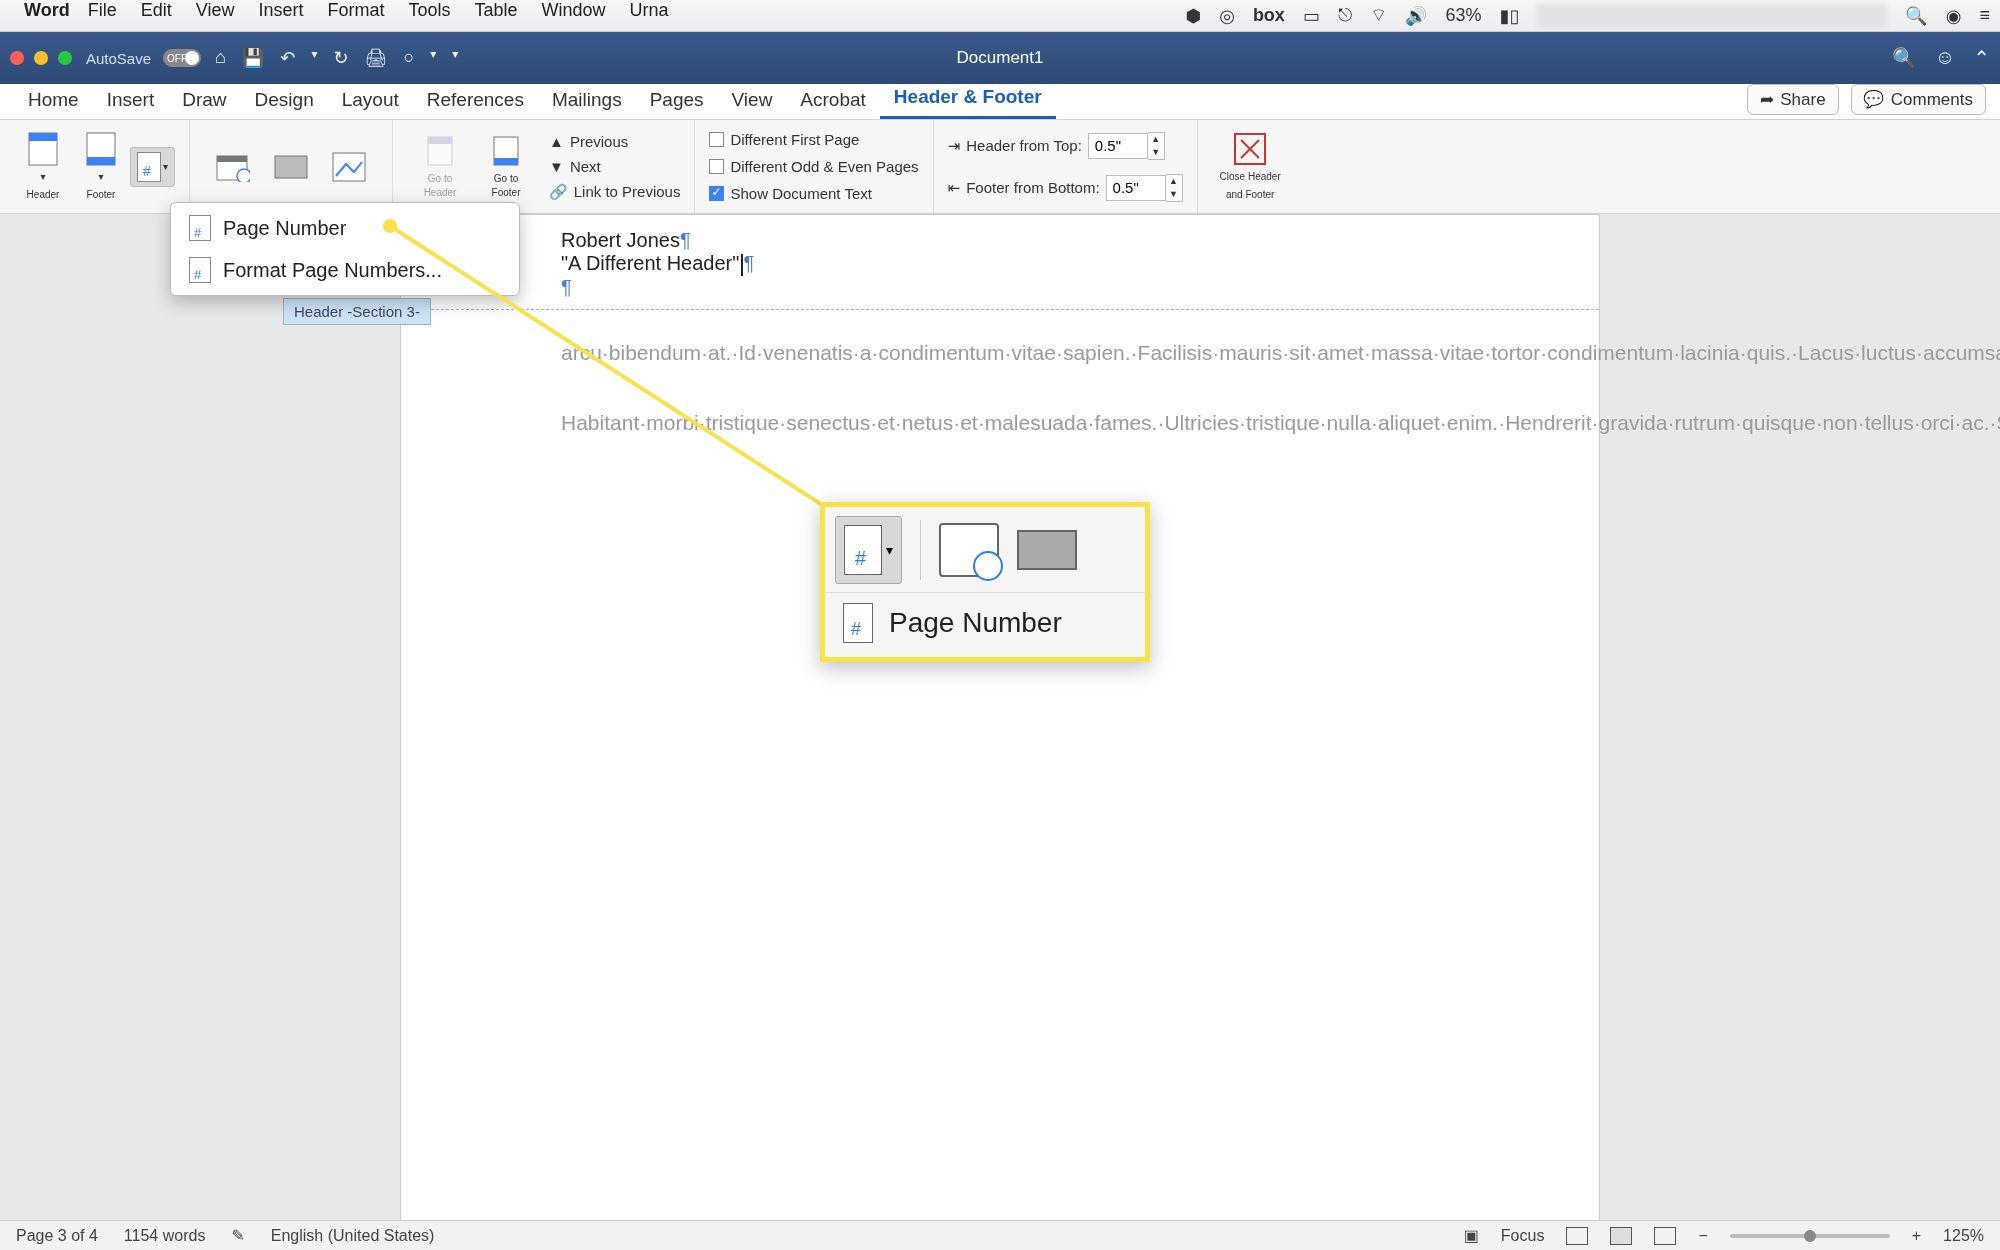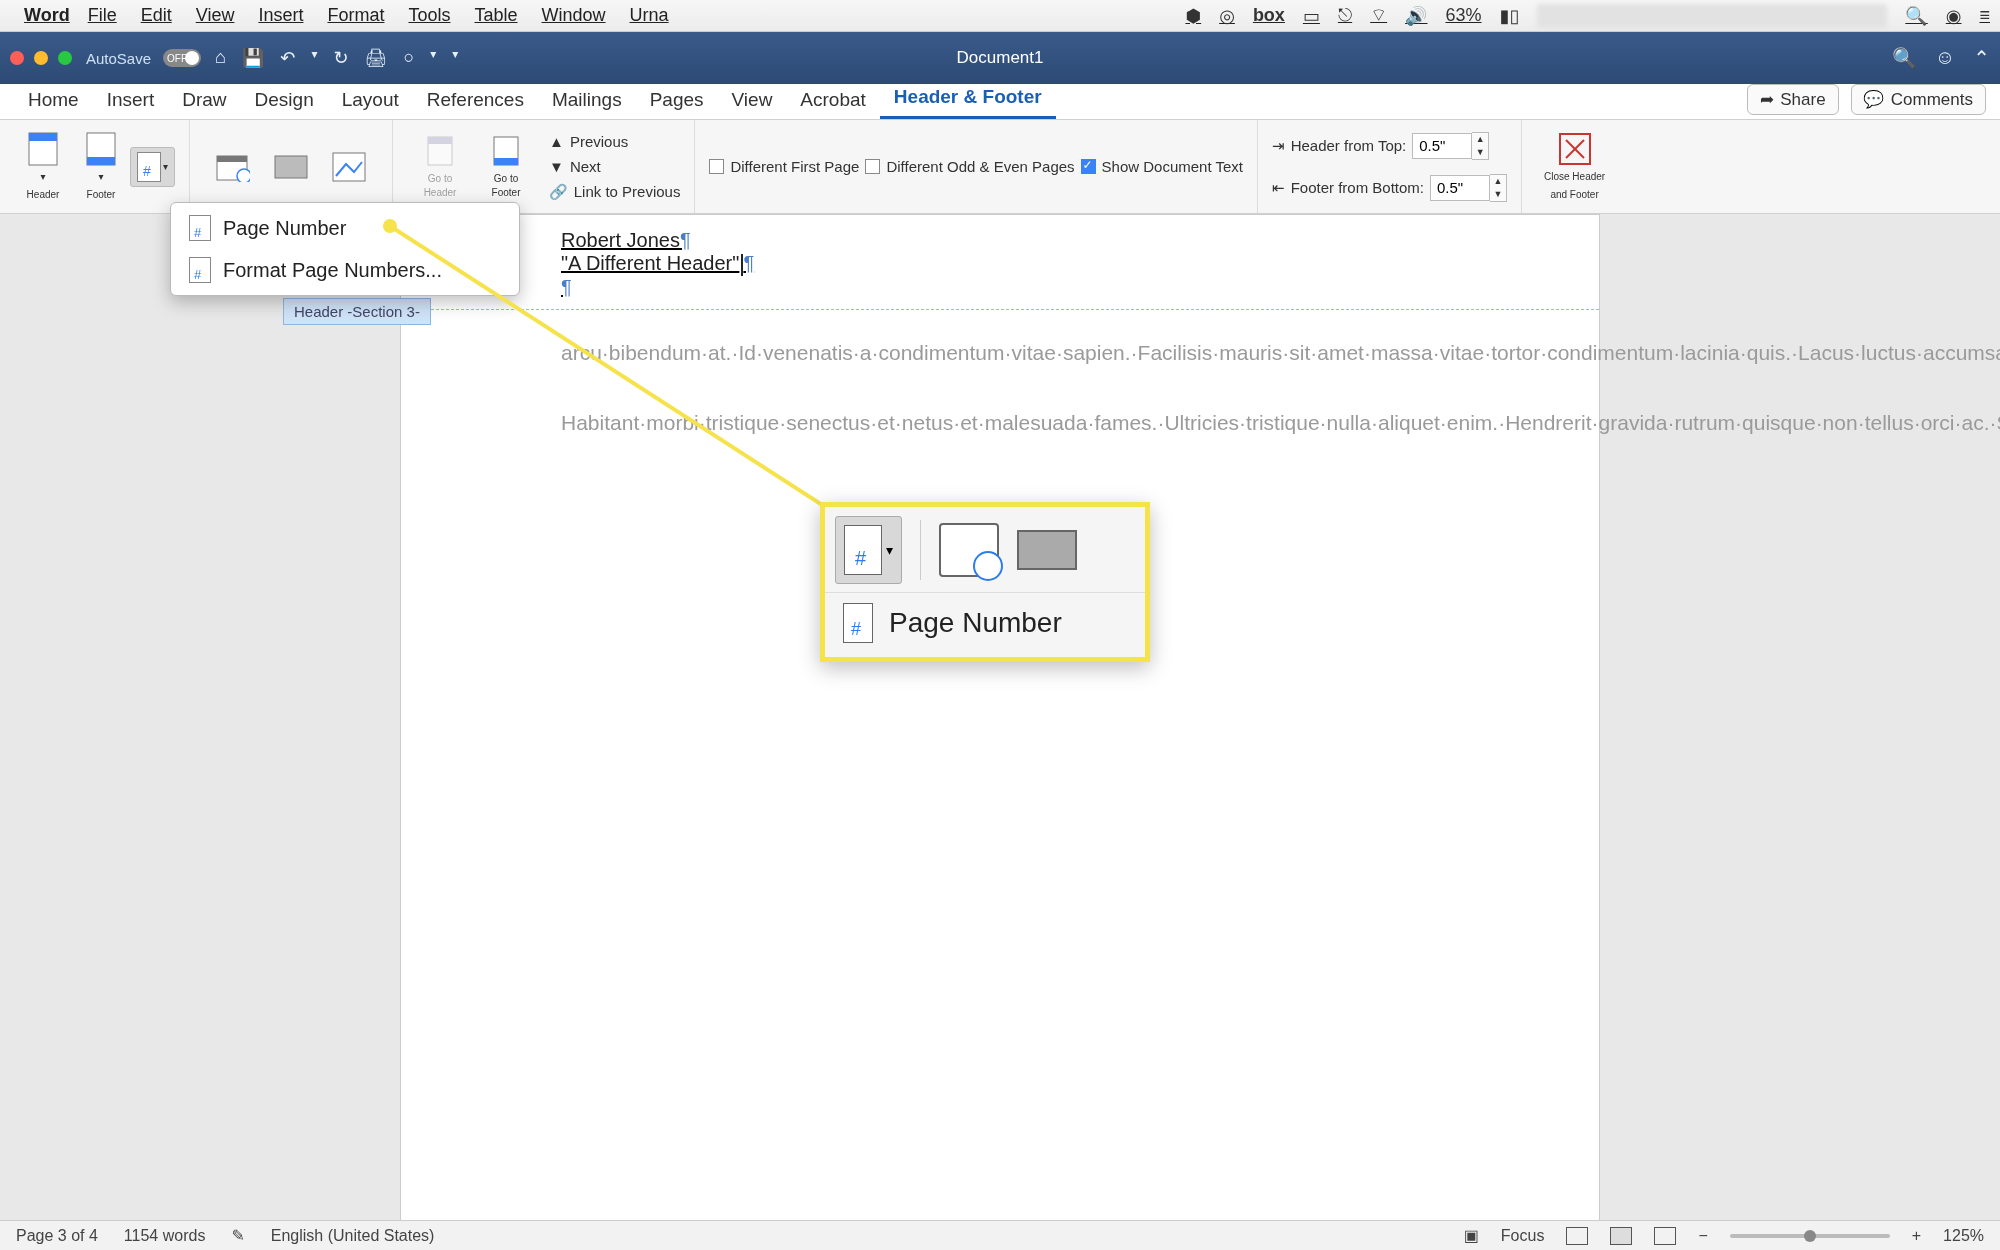--- a/index.html
+++ b/index.html
@@ -1,19 +1,19 @@
 <!DOCTYPE html>
 <html><head>
 <meta charset="utf-8">
 <style>
 * { margin: 0; padding: 0; box-sizing: border-box; font-family: -apple-system, "Helvetica Neue", Arial, sans-serif; }
 body { width: 2000px; height: 1250px; background: #fff; position: relative; overflow: hidden; }
 
 
-.mac-menubar { height: 32px; background: linear-gradient(#f6f6f6,#ececec); border-bottom:1px solid #ccc; display:flex; align-items:center; font-size:18px; color:#222; padding:0 10px;text-decoration:underline; }
+.mac-menubar { height: 32px; background: linear-gradient(#f6f6f6,#ececec); border-bottom:1px solid #ccc; display:flex; font-size:18px; color:#222; padding:0 10px; }
 .mac-menubar .apple { font-size:20px; margin-right:14px; }
 .mac-menubar .app { font-weight:700; margin-right:18px; }
 .mac-menubar .mitem { margin-right:24px; }
 .mac-menubar .right { margin-left:auto; display:flex; align-items:center; gap:18px; color:#333;}
 .mac-menubar .right .pct { font-size:18px; }
 .mac-menubar .rblur { width:350px; height:24px; background:#e2e2e2; border-radius:4px; filter:blur(2px);}
 
 
 .titlebar { height:52px; background:linear-gradient(#3a5a8a,#2c4a74); display:flex; align-items:center; color:#fff; font-size:17px; padding:0 10px; position:relative;}
 .traffic { display:flex; gap:10px; margin-right:14px;}
@@ -57,21 +57,21 @@
 .dropdown .dic{ width:22px; height:26px; border:1px solid #888; position:relative; background:#fff;}
 .dropdown .dic.num::after{content:"#";color:#2b7de9;position:absolute;left:4px;bottom:0;font-size:13px}
 .dropdown .dic.fmt::after{content:"#";color:#2b7de9;position:absolute;left:4px;bottom:0;font-size:13px}
 .dropdown .dic.rem{border:none}
 .dropdown .dic.rem::before{content:"";position:absolute;width:20px;height:24px;border:1px solid #888;left:1px;top:1px;background:#fff}
 .dropdown .dic.rem::after{content:"✕";color:#d33;position:absolute;left:-2px;top:-2px;font-size:14px;font-weight:bold}
 
 
 .docarea{ position:relative; background:#e8e8e8; height:calc(1250px - 32px - 38px - 36px - 94px - 30px);}
 .page{ position:absolute; left:400px; top:0; width:1200px; background:#fff; border:1px solid #ccc; min-height:100%; }
-.header-region{ padding:14px 160px 10px 160px; border-bottom:1px dashed #9ab7e0; position:relative;text-decoration:underline;}
+.header-region{ padding:14px 160px 10px 160px; border-bottom:1px dashed #9ab7e0; position:relative;}
 .header-region .line{ font-size:20px; color:#222;}
 .para-mark{ color:#4a7ec9;}
 .caret{ display:inline-block; width:2px; height:22px; background:#222; vertical-align:middle; margin-left:2px;}
 .header-label{ position:absolute; left:-118px; bottom:-16px; background:#cfe3f7; border:1px solid #8fb6e0; color:#446; font-size:15px; padding:4px 10px;}
 .bodytext{ padding:22px 160px; font-size:21px; line-height:42px; color:#9a9a9a; word-spacing:2px;}
 .bodytext p{ margin-bottom:28px;}
 
 
 .callout{ position:absolute; left:820px; top:502px; width:330px; background:#f5f5f5; border:5px solid #f6e24b; box-shadow:0 6px 20px rgba(0,0,0,.25); z-index:60;}
 .callout .row1{ height:86px; display:flex; align-items:center; padding:8px 10px; gap:18px; border-bottom:1px solid #ddd;}
@@ -262,21 +262,21 @@
           <span>▼</span>
           <span>Next</span>
         </div>
       <div class="smallrow">
           <span>🔗</span>
           <span>Link to Previous</span>
         </div>
     </div>
   </div>
   <div class="group">
-    <div style="display:flex;gap:6px">
+    <div style="display:flex;flex-direction:column;gap:6px">
       <div class="smallrow">
           <span class="chk"></span>
           <span>Different First Page</span>
         </div>
       <div class="smallrow">
           <span class="chk"></span>
           <span>Different Odd &amp; Even Pages</span>
         </div>
       <div class="smallrow">
           <span class="chk on"></span>

